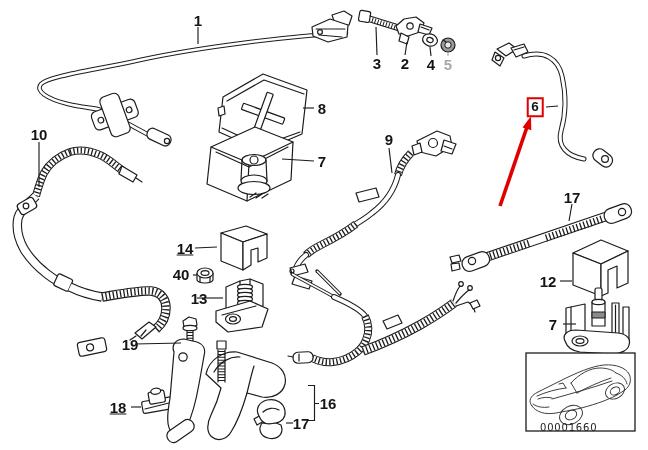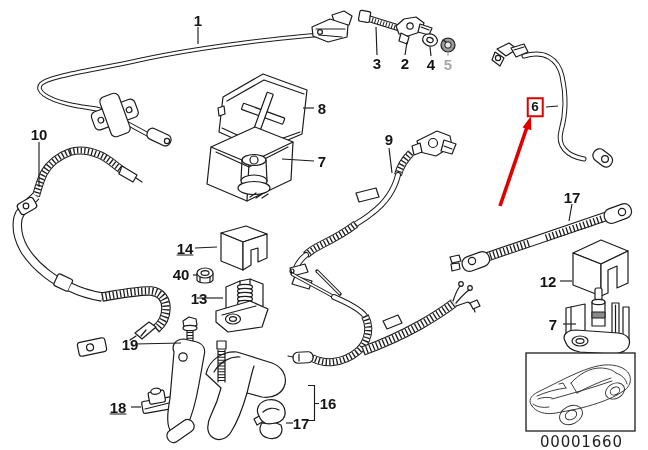--- a/index.html
+++ b/index.html
@@ -28,21 +28,21 @@
   .ld{stroke:var(--ink);stroke-width:1.15;fill:none;}
   .ldm{stroke:#ababab;stroke-width:1.15;fill:none;}
   .car{stroke:#2a2a2a;stroke-width:0.9;fill:none;stroke-linejoin:round;stroke-linecap:round;}
   .arrow{stroke:var(--accent);stroke-width:3.6;}
   .arrowhead{fill:var(--accent);}
   
   .plabel{position:absolute;transform:translate(-50%,-50%);font-weight:bold;font-size:15px;
           line-height:1;color:#141414;white-space:nowrap;}
   .plabel.muted{color:#a8a8a8;}
   .plabel.hl{border:2.6px solid var(--accent);background:#fff;padding:1px 2.5px;font-size:13.5px;}
-  #diagram-code{position:absolute;left:540px;top:433px;font-size:15px;color:#222;
+  #diagram-code{position:absolute;left:540px;top:422px;font-size:10px;color:#222;
           letter-spacing:0.8px;font-family:"DejaVu Sans",sans-serif;}
 </style>
 </head>
 <body>
 
 <div id="stage">
 <svg width="648" height="450" viewBox="0 0 648 450">
 
   <g>
     <path class="t1o" d="M346,33 C290,36 200,47 140,60 C95,70 48,76 41,84 C35,91 47,99 68,104 C88,109 99,107 110,114 L147,134"></path>

